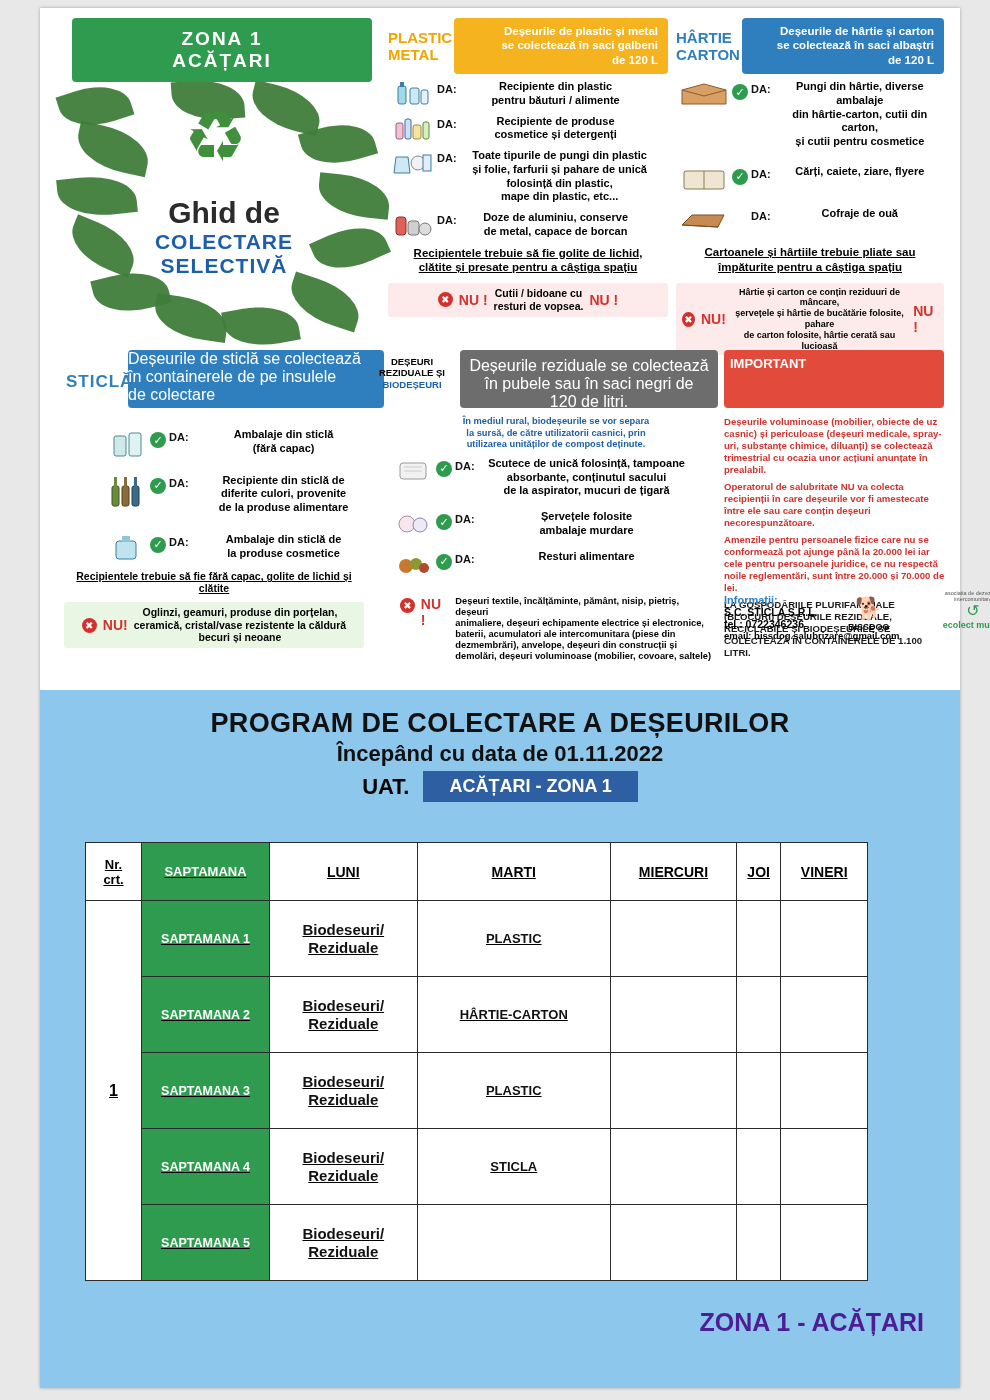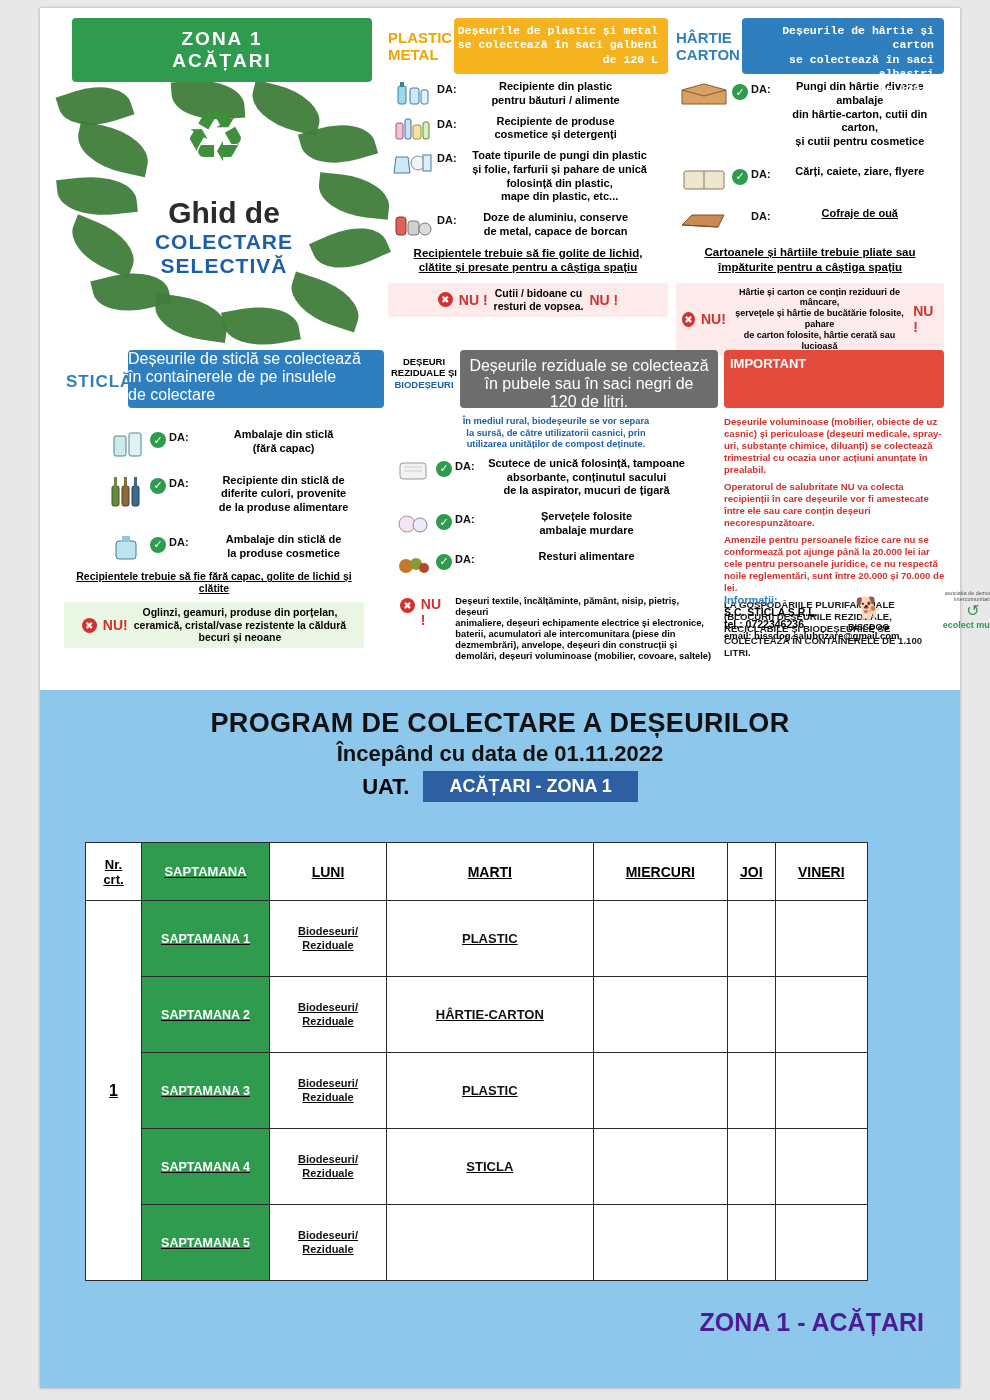--- a/index.html
+++ b/index.html
@@ -30,21 +30,21 @@
   .recycle-sym { position:absolute; left:120px; top:26px; font-size:70px; color:#3f8f3c; line-height:1; }
   .ghid {
     position:absolute; left:0; top:120px; width:320px; text-align:center; color:#1d4e89;
   }
   .ghid .l1 { font-size:30px; font-weight:bold; color:#2b2b2b; }
   .ghid .l2 { font-size:21px; font-weight:bold; color:#1c5fa8; letter-spacing:1px; }
   .ghid .l3 { font-size:21px; font-weight:bold; color:#1c5fa8; letter-spacing:1px; }
 
   
   .ribbon { position:absolute; height:56px; border-radius:4px; color:#fff; }
-  .ribbon .rtxt { font-size:11.5px; font-weight:bold; text-align:right; padding:6px 10px 0 0; line-height:1.25;font-family:Liberation Mono, monospace; }
+  .ribbon .rtxt { font-size:11.5px; font-weight:bold; text-align:right; padding:6px 10px 0 0; line-height:1.25; }
   .tagbox { position:absolute; font-weight:bold; font-size:15px; line-height:1.1; }
 
   
   .colA { position:absolute; left:330px; top:2px; width:280px; }
   .colB { position:absolute; left:618px; top:2px; width:268px; }
 
   .row { display:flex; align-items:flex-start; margin-bottom:7px; }
   .ico { width:42px; flex:0 0 42px; height:26px; position:relative; }
   .chk { width:16px; height:16px; border-radius:50%; background:#2e9b4e; color:#fff; font-size:11px;
          display:flex; align-items:center; justify-content:center; margin-top:4px; flex:0 0 16px; }
@@ -61,21 +61,21 @@
   .xmark { width:15px; height:15px; border-radius:50%; background:#d2322d; color:#fff; font-size:10px;
            display:flex; align-items:center; justify-content:center; }
   .nutxt { font-size:10.5px; font-weight:bold; text-align:center; line-height:1.2; }
 
   
   .g2 { position:absolute; left:0; top:334px; width:886px; height:326px; }
 
   .sticla-label { position:absolute; left:8px; top:22px; font-size:17px; font-weight:bold; color:#2f7fbf; letter-spacing:1px;}
   .blue-ribbon { position:absolute; left:70px; top:0px; width:256px; height:58px; background:#2f7fbf; border-radius:4px; color:#fff; }
 
-  .dzbox { position:absolute; left:332px; top:6px; width:68px; text-align:center; font-size:9.5px; font-weight:bold; line-height:1.2; }
+  .dzbox { position:absolute; left:320px; top:6px; width:68px; text-align:center; font-size:9.5px; font-weight:bold; line-height:1.2; }
   .dzbox .b { color:#1c5fa8; }
   .gray-ribbon { position:absolute; left:402px; top:0px; width:258px; height:58px; background:#6d6d6d; border-radius:4px; color:#fff; }
   .important-ribbon { position:absolute; left:666px; top:0px; width:220px; height:58px; background:#e24a3c; border-radius:4px; color:#fff; }
   .important-ribbon .it { font-size:13px; font-weight:bold; padding:6px 0 0 6px; }
 
   .redtext { font-size:9.6px; color:#d2322d; font-weight:bold; line-height:1.25; margin-bottom:5px; }
   .redtext.dark { color:#b32a20; }
   .bluetext { font-size:9.3px; color:#1c5fa8; font-weight:bold; line-height:1.25; text-align:center; }
 
   .footer-note { font-size:10.5px; font-weight:bold; text-align:center; text-decoration:underline; }
@@ -90,21 +90,21 @@
   .uatbadge { background:#2e5fa3; color:#fff; font-size:18px; font-weight:bold; padding:5px 26px; }
 
   table.grid { position:absolute; left:45px; top:152px; width:783px; border-collapse:collapse;text-decoration:underline; }
   table.grid th, table.grid td { border:1.5px solid #2a2a2a; }
   .th-head { background:#fff; font-size:14px; font-weight:bold; text-align:center; height:58px; }
   .th-head.nr { width:56px; font-size:13px; }
   .th-head.sapt { width:128px; background:#2e9b4e; color:#fff; font-size:13px; }
   .cell-nr { width:56px; background:#fff; text-align:center; font-size:16px; font-weight:bold; }
   .cell-week { background:#2e9b4e; color:#fff; font-size:12.5px; font-weight:bold; text-align:center; height:76px; }
   .cell-day { background:#fff; text-align:center; font-size:13px; font-weight:bold; color:#111; }
-  .cell-day.bio { font-size:11px; line-height:1.2;margin-top:24px; }
+  .cell-day.bio { font-size:15px; line-height:1.2;margin-top:24px; }
   .zona-foot { position:absolute; right:36px; bottom:51px; font-size:25px; font-weight:bold; color:#4c1d95; }
 </style>
 </head>
 <body>
 
 <div class="page">
 <div class="sheet">
 
   <div class="guide">
 
@@ -262,21 +262,21 @@
 
         <div class="row" style="margin-top:16px;">
           <div class="ico" style="width:54px; flex:0 0 54px;">
             <svg width="52" height="28" viewBox="0 0 52 28">
                   <path d="M4 18 L14 8 L46 8 L40 20 Z" fill="#c78a52" stroke="#7a4f25"></path>
                   <path d="M4 18 L40 20" stroke="#7a4f25"></path>
                 </svg>
           </div>
           <div class="chk" style="opacity:0">✓</div>
           <div class="da">DA:</div>
-          <div class="txt c" style="width:170px;text-decoration:underline;">Cofraje de ouă</div>
+          <div class="txt c" style="width:170px;">Cofraje de ouă</div>
         </div>
       </div>
 
       <div class="underline-note" style="white-space:pre-line; margin-top:12px;">Cartoanele și hârtiile trebuie pliate sau
 împăturite pentru a câștiga spațiu</div>
 
       <div class="nubar" style="background:#fdeaea; margin-top:8px;">
         <div class="xmark">✖</div>
         <div class="nu">NU!</div>
         <div class="nutxt" style="white-space:pre-line; font-size:9px;">Hârtie și carton ce conțin reziduuri de mâncare,

